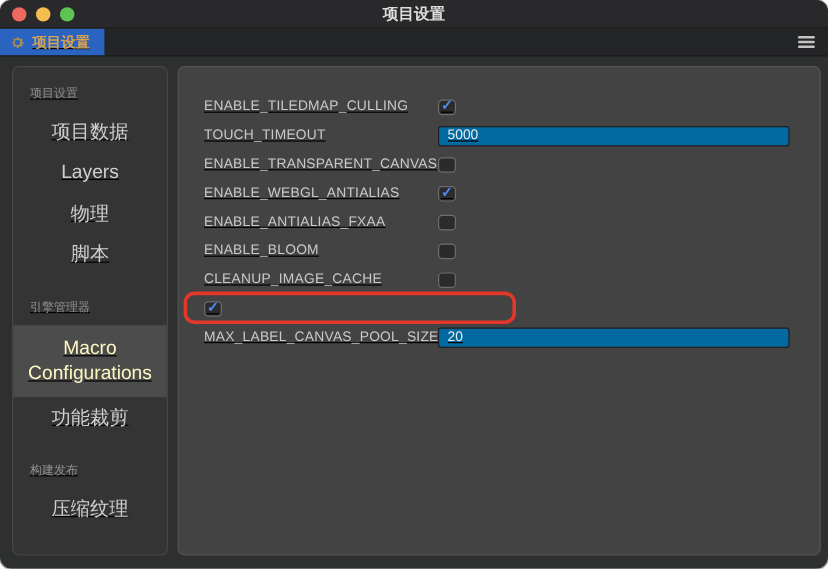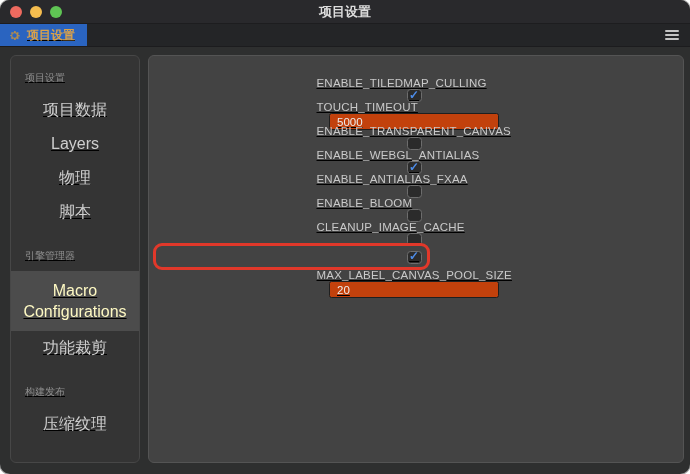--- a/index.html
+++ b/index.html
@@ -45,32 +45,32 @@
   .side-header.mt { padding-top:20px; }
   .side-item {
     min-height:34px; display:flex; align-items:center; justify-content:center;
     color:#cfcfcf; font-size:16px; text-align:center; cursor:pointer; padding:0 8px;
   }
   .side-item.selected { background:#4c4c4c; color:#fef9c3; padding:9px 10px; line-height:21px; }
   .main {
     flex:1; background:#434343; border:1px solid #545454; border-radius:6px;
     padding:21px 25px 0 21px; position:relative; overflow:hidden;
   }
-  .row { height:24px; display:flex; align-items:center; position:relative;flex-direction:column; }
+  .row { height:24px; display:flex; align-items:center; position:relative; }
   .row-label { width:195px; flex:none; font-size:11.5px; color:#c9c9c9; letter-spacing:.2px;
     white-space:nowrap; }
   .row-control { flex:1; display:flex; align-items:center; }
   .checkbox {
     width:15px; height:13px; background:#2b2b2b; border:1px solid #6d6d6d; border-radius:3.5px;
     display:flex; align-items:center; justify-content:center; cursor:pointer;
   }
   .checkbox .check { color:#4d8ce8; font-size:12px; font-weight:700; line-height:1;
     transform:translateY(-1px); }
   .text-input {
-    width:100%; height:17px; background:#c2410c; border:1px solid #1f1f1f; border-radius:2.5px;
+    width:100%; height:17px; background:#0369a1; border:1px solid #1f1f1f; border-radius:2.5px;
     color:#ececec; font-size:11.5px; font-family:"Liberation Sans", sans-serif;
     padding:0 7px; outline:none;
   }
   .ring {
     position:absolute; left:-17px; top:-2px; width:277px; height:27px;
     border:3px solid #e1382a; border-radius:9px; pointer-events:none; z-index:5;
   }
   
   .macro-section { margin-top:5px; }
   .macro-header {

